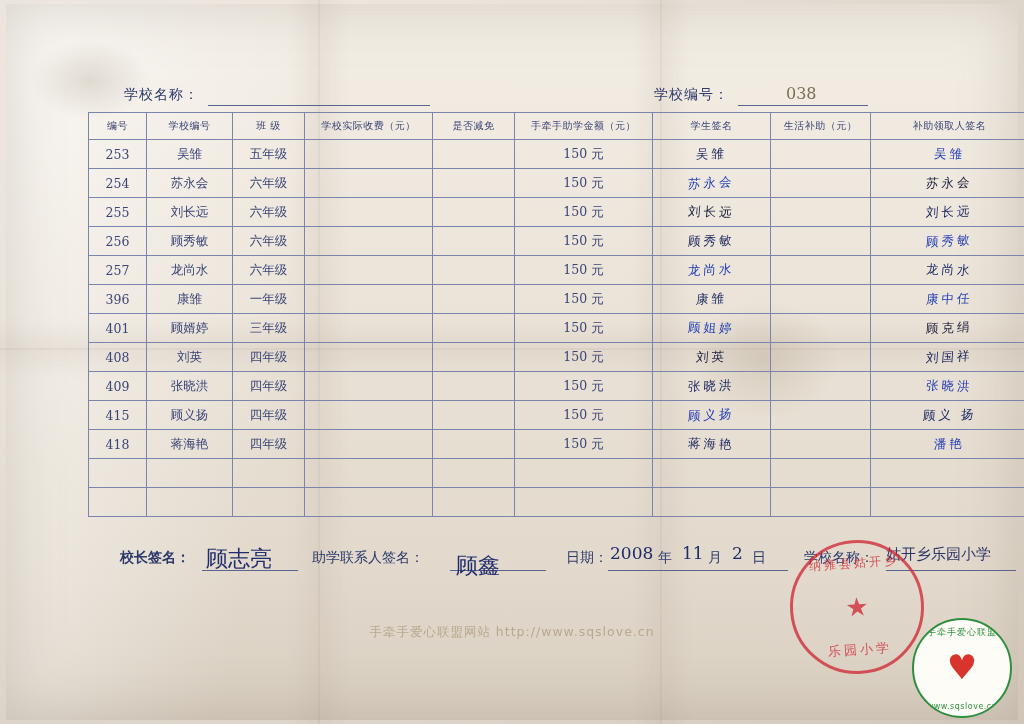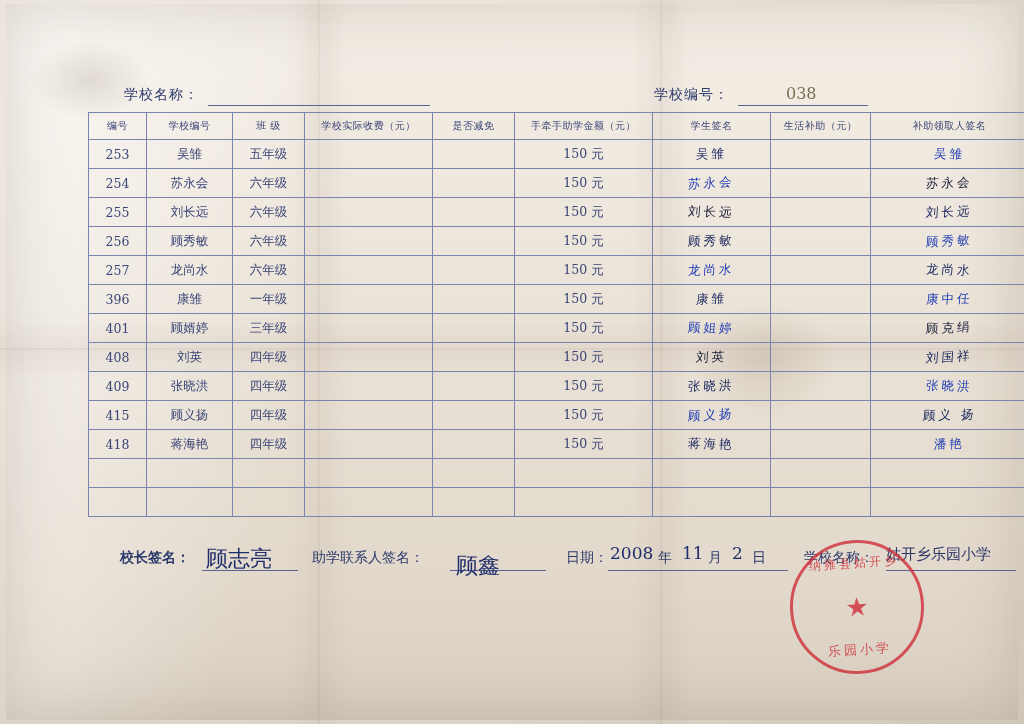--- a/index.html
+++ b/index.html
@@ -448,16 +448,22 @@
       <span class="uline" style="left:790px;top:24px;width:130px;"></span>
       <span class="hand" style="left:790px;top:0px;font-size:15px;color:#2b3566;">姑开乡乐园小学</span>
     </div>
 
     <div class="stamp">
       <div class="arc-top">纳雍县姑开乡</div>
       <div class="star">★</div>
       <div class="arc-bottom">乐园小学</div>
     </div>
 
-
+    <div class="watermark">手牵手爱心联盟网站 http://www.sqslove.cn</div>
+
+    <div class="logo">
+      <div class="arc-t">手牵手爱心联盟</div>
+      <div class="heart">♥</div>
+      <div class="arc-b">www.sqslove.cn</div>
+    </div>
 
   </div>
 </div>
 
 </body></html>

